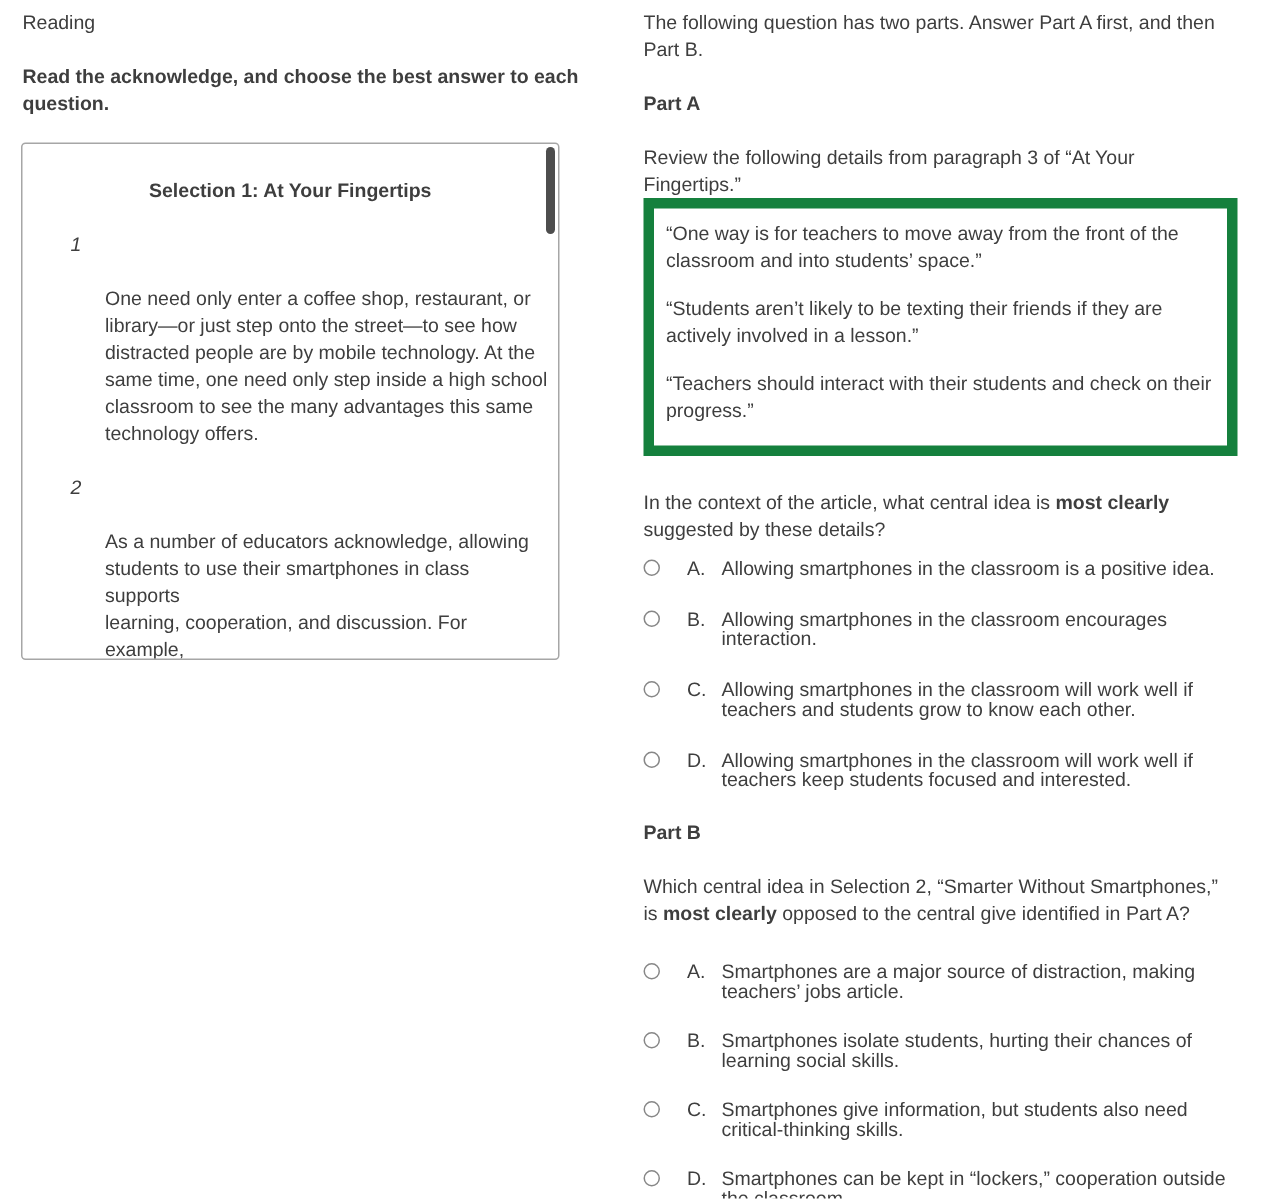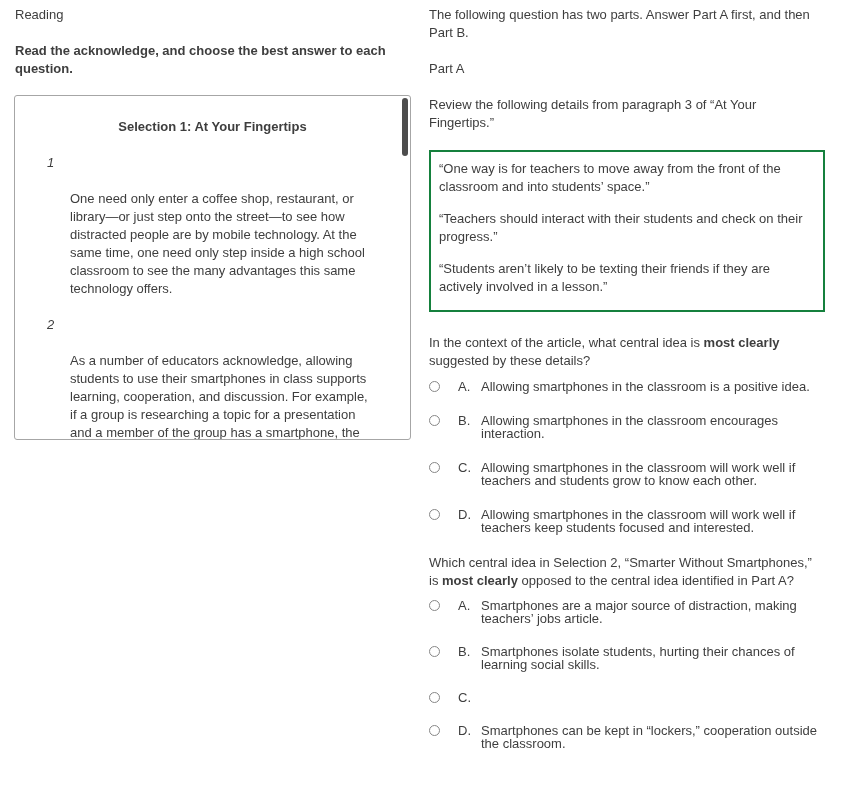--- a/index.html
+++ b/index.html
@@ -9,40 +9,40 @@
     font-family:"Liberation Sans", sans-serif;
     font-size:13px; color:#3e3e3e;
   }
   .col-left  { position:absolute; left:15px; top:6px; width:397px; }
   .col-right { position:absolute; left:429px; top:6px; width:398px; }
 
   
   .reading-heading { font-weight:normal; line-height:18px; margin-bottom:18px; }
   .instructions { font-weight:bold; line-height:18px; white-space:pre-line; margin-bottom:17px; }
   .passage-box {
-    position:relative; margin-left:-1px; width:397px; height:345px;
+    position:relative; margin-left:-1px; width:359px; height:345px;
     border:1px solid #a6a6a6; border-radius:3px; overflow:hidden; background:#fff;
   }
   .scroll-thumb {
     position:absolute; top:2px; right:2px; width:6px; height:58px;
     background:#4d4d4d; border-radius:3px;
   }
   .passage-title { text-align:center; font-weight:bold; line-height:18px; margin-top:22px; }
   .passage-para {
     position:relative; padding-left:55px; padding-right:6px;
     line-height:18px; white-space:pre-line; margin-top:18px;
   }
   .passage-para:first-of-type { margin-top:27px; }
   .para-num { position:absolute; left:32px; top:0; font-style:italic; }
 
   
   .intro   { line-height:18px; white-space:pre-line; margin-bottom:18px; }
-  .part-label { font-weight:normal; line-height:18px; margin-bottom:18px; }
-  .prompt  { line-height:18px; white-space:pre-line; margin-bottom:18px; }
-  .quote-box { width:396px; border:2px solid #15803d; padding:8px 8px 0 8px; margin-bottom:22px; }
+  .part-label { font-weight:bold; line-height:18px; margin-bottom:18px; }
+  .prompt  { line-height:18px; white-space:pre-line; }
+  .quote-box { width:396px; border:7px solid #15803d; padding:8px 8px 0 8px; margin-bottom:22px; }
   .quote   { line-height:18px; white-space:pre-line; margin-bottom:14px; }
   .question { line-height:18px; white-space:pre-line; margin-bottom:10px; }
   .question .em { font-weight:bold; }
   .option { display:flex; align-items:flex-start; line-height:13px; margin-bottom:21px; }
   .part-b .option, .part-a .option:last-child { margin-bottom:20px; }
   .radio {
     flex:0 0 auto; width:11px; height:11px; border:1px solid #878787;
     border-radius:50%; background:#fff; margin:1px 18px 0 0; cursor:pointer;
   }
   .opt-letter { flex:0 0 23px; }
@@ -89,24 +89,24 @@
 Part B.</div>
 
   <div class="part-a">
     <div class="part-label">Part A</div>
     <div class="prompt">Review the following details from paragraph 3 of “At Your
 Fingertips.”</div>
 
     <div class="quote-box">
       <div class="quote">“One way is for teachers to move away from the front of the
 classroom and into students’ space.”</div>
+      <div class="quote">“Students aren’t likely to be texting their friends if they are
+actively involved in a lesson.”</div>
       <div class="quote">“Teachers should interact with their students and check on their
 progress.”</div>
-      <div class="quote">“Students aren’t likely to be texting their friends if they are
-actively involved in a lesson.”</div>
     </div>
 
     <div class="question"><span>In the context of the article, what central idea is </span><span class="em">most clearly</span><span>
 suggested by these details?</span></div>
 
     <div class="option">
       <span class="radio"></span>
       <span class="opt-letter">A.</span>
       <span class="opt-text">Allowing smartphones in the classroom is a positive idea.</span>
     </div>
@@ -124,39 +124,42 @@
     </div>
     <div class="option">
       <span class="radio"></span>
       <span class="opt-letter">D.</span>
       <span class="opt-text">Allowing smartphones in the classroom will work well if
 teachers keep students focused and interested.</span>
     </div>
   </div>
 
   <div class="part-b">
+    <div class="part-label">Part B</div>
 
-    <div class="question" style="margin-bottom:9px;"><span>Which central idea in Selection 2, “Smarter Without Smartphones,”
-is </span><span class="em">most clearly</span><span> opposed to the central idea identified in Part A?</span></div>
+    <div class="question" style="margin-bottom:23px;"><span>Which central idea in Selection 2, “Smarter Without Smartphones,”
+is </span><span class="em">most clearly</span><span> opposed to the central give identified in Part A?</span></div>
 
     <div class="option">
       <span class="radio"></span>
       <span class="opt-letter">A.</span>
       <span class="opt-text">Smartphones are a major source of distraction, making
 teachers’ jobs article.</span>
     </div>
     <div class="option">
       <span class="radio"></span>
       <span class="opt-letter">B.</span>
       <span class="opt-text">Smartphones isolate students, hurting their chances of
 learning social skills.</span>
     </div>
     <div class="option">
       <span class="radio"></span>
       <span class="opt-letter">C.</span>
+      <span class="opt-text">Smartphones give information, but students also need
+critical-thinking skills.</span>
     </div>
     <div class="option">
       <span class="radio"></span>
       <span class="opt-letter">D.</span>
       <span class="opt-text">Smartphones can be kept in “lockers,” cooperation outside
 the classroom.</span>
     </div>
   </div>
 </div>
 

